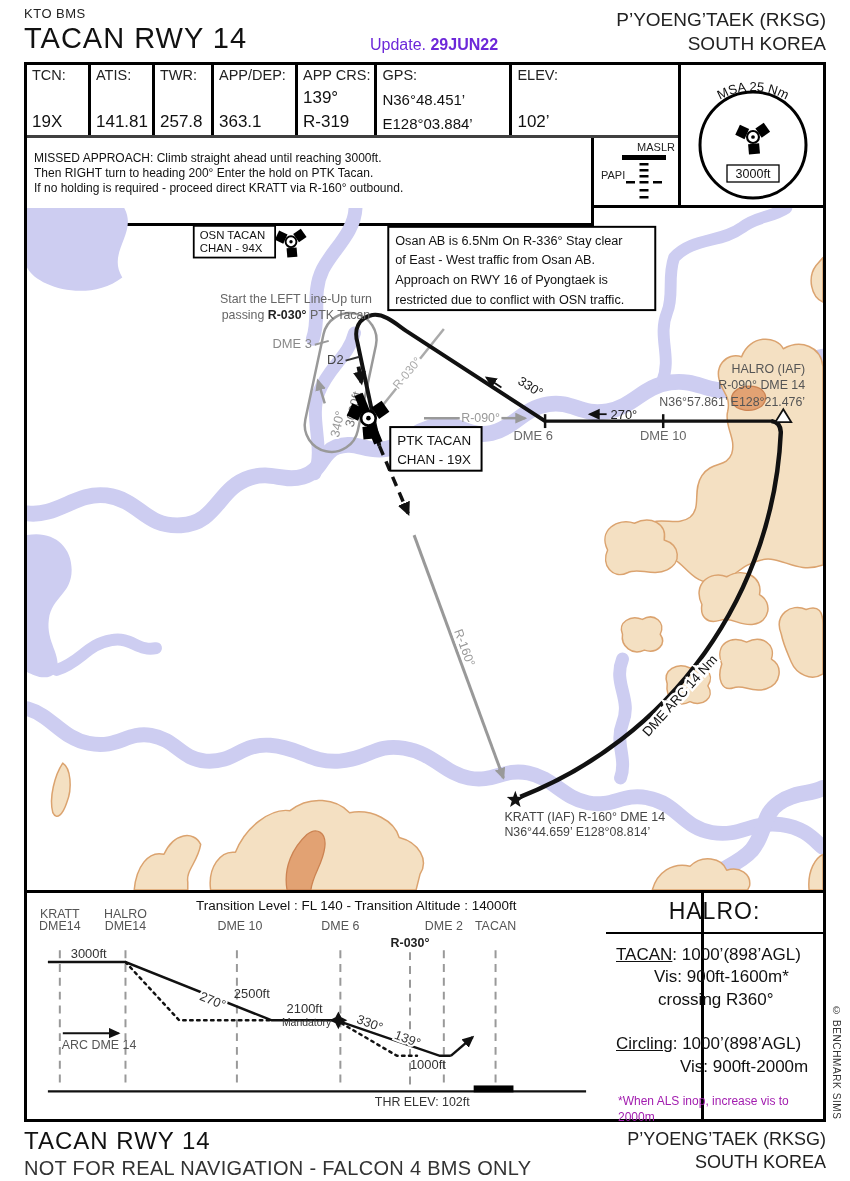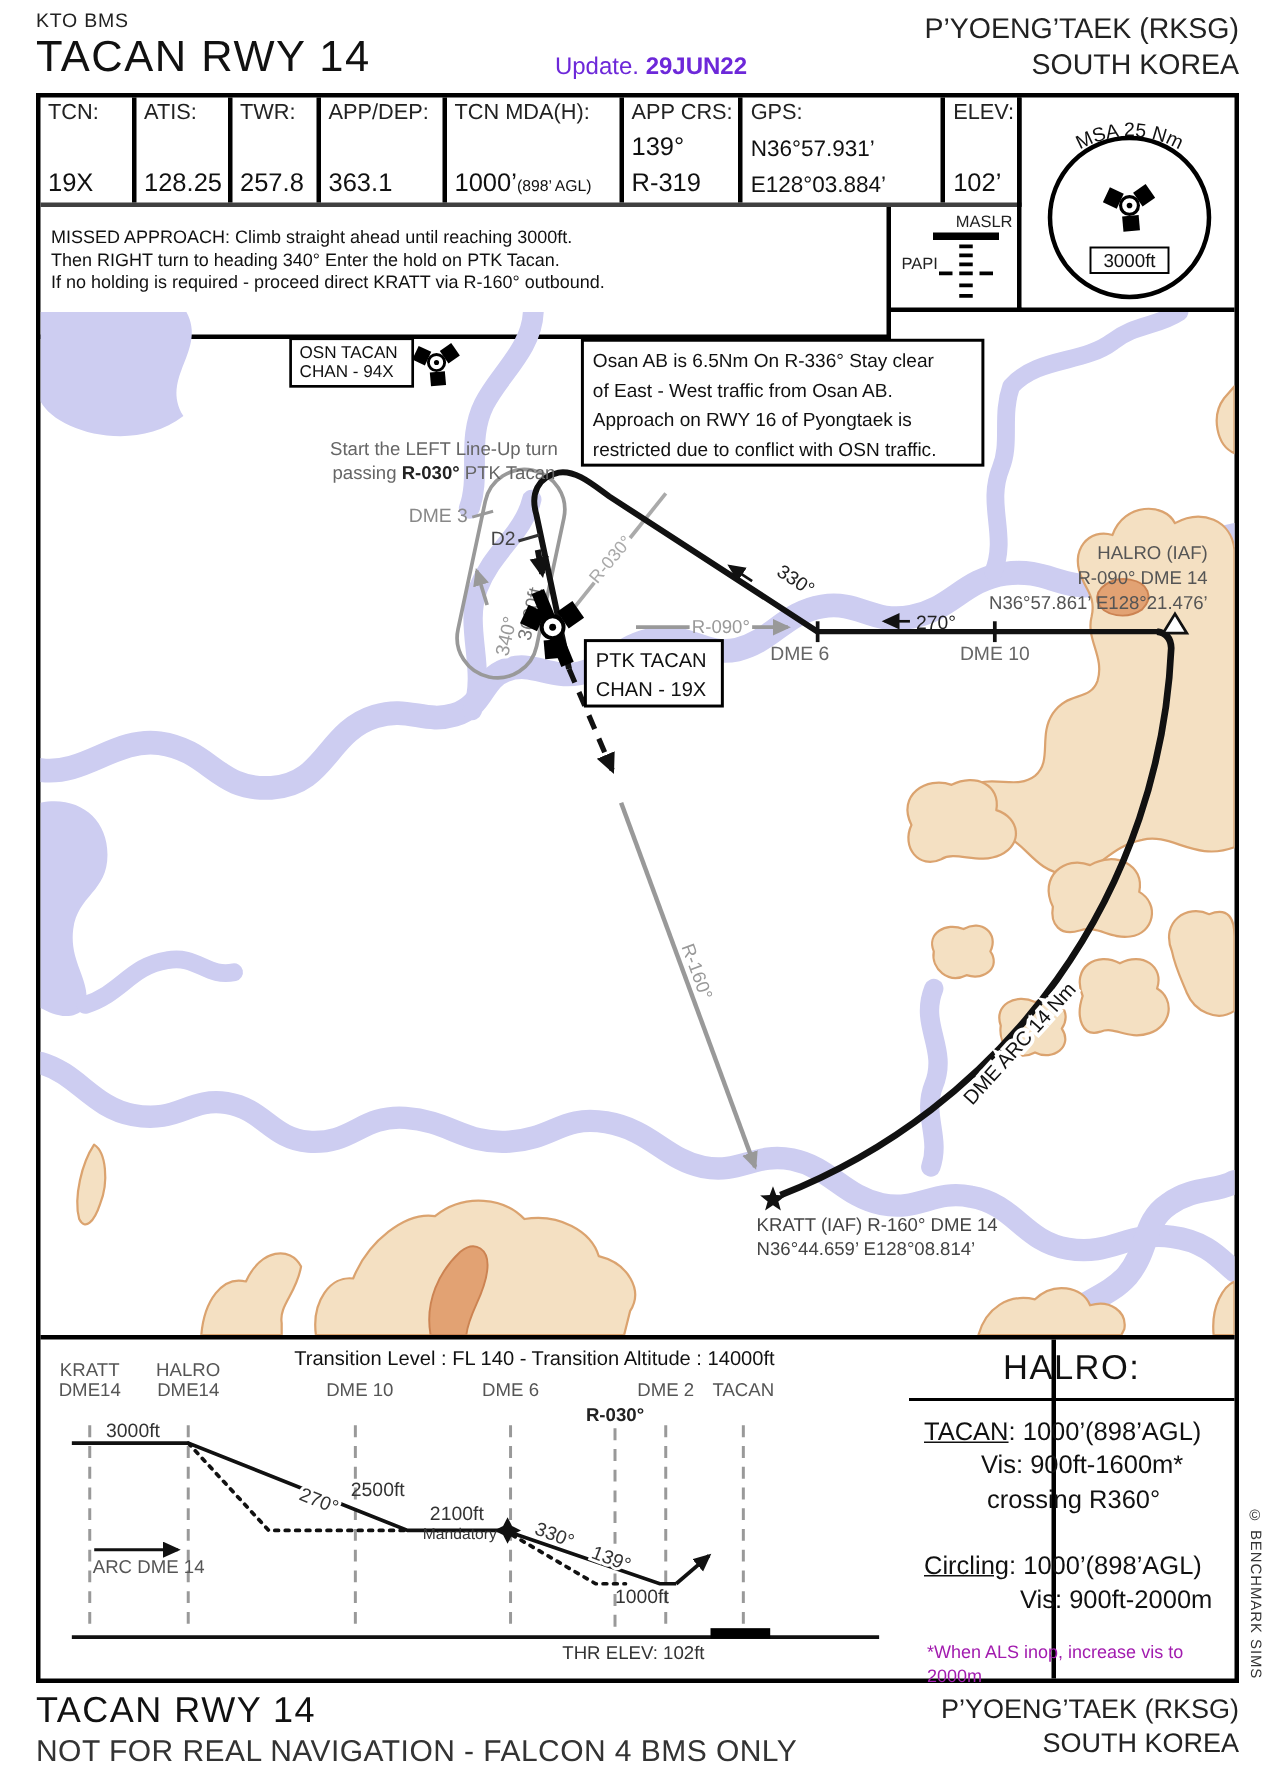--- a/index.html
+++ b/index.html
@@ -71,53 +71,49 @@
 
   <div class="frame">
 
     <div class="strip">
       <div class="cell" style="flex:0 0 64px">
         <div class="cl">TCN:</div>
         <div class="cv">19X</div>
       </div>
       <div class="cell" style="flex:0 0 64px">
         <div class="cl">ATIS:</div>
-        <div class="cv">128.25</div>
+        <div class="cv">141.81</div>
       </div>
       <div class="cell" style="flex:0 0 59px">
         <div class="cl">TWR:</div>
         <div class="cv">257.8</div>
       </div>
       <div class="cell" style="flex:0 0 84px">
         <div class="cl">APP/DEP:</div>
         <div class="cv">363.1</div>
-      </div>
-      <div class="cell" style="flex:0 0 118px">
-        <div class="cl">TCN MDA(H):</div>
-        <div class="cv"><span>1000’</span><small>(898’ AGL)</small></div>
       </div>
       <div class="cell" style="flex:0 0 74px">
         <div class="cl">APP CRS:</div>
         <div class="cv">139°</div>
         <div class="cv">R-319</div>
       </div>
       <div class="cell gps" style="flex:0 0 135px">
         <div class="cl">GPS:</div>
-        <div class="cv">N36°57.931’</div>
+        <div class="cv">N36°48.451’</div>
         <div class="cv">E128°03.884’</div>
       </div>
       <div class="cell" style="flex:0 0 52px">
         <div class="cl">ELEV:</div>
         <div class="cv">102’</div>
       </div>
     </div>
 
     <div class="missed">
       <div>MISSED APPROACH: Climb straight ahead until reaching 3000ft.</div>
-      <div>Then RIGHT turn to heading 340° Enter the hold on PTK Tacan.</div>
+      <div>Then RIGHT turn to heading 200° Enter the hold on PTK Tacan.</div>
       <div>If no holding is required - proceed direct KRATT via R-160° outbound.</div>
     </div>
 
     <div class="maslr">
       <svg width="87" height="67" viewBox="0 0 87 67">
         <text x="81" y="13" text-anchor="end" font-size="11" fill="#222">MASLR</text>
         <rect x="28" y="17" width="44" height="5" fill="#000"></rect>
         <text x="7" y="41" font-size="11" fill="#222">PAPI</text>
         <g fill="#000">
           <rect x="45.5" y="25" width="9" height="2.5"></rect>

